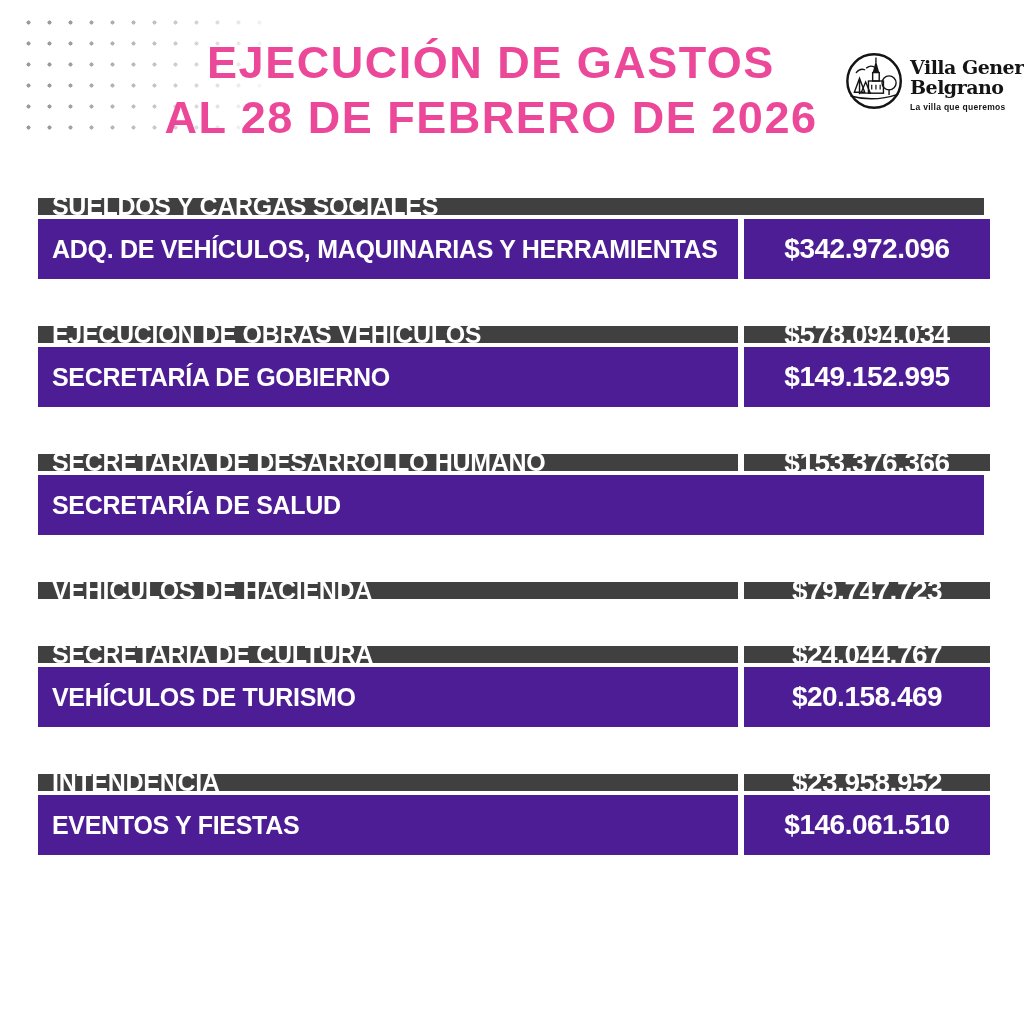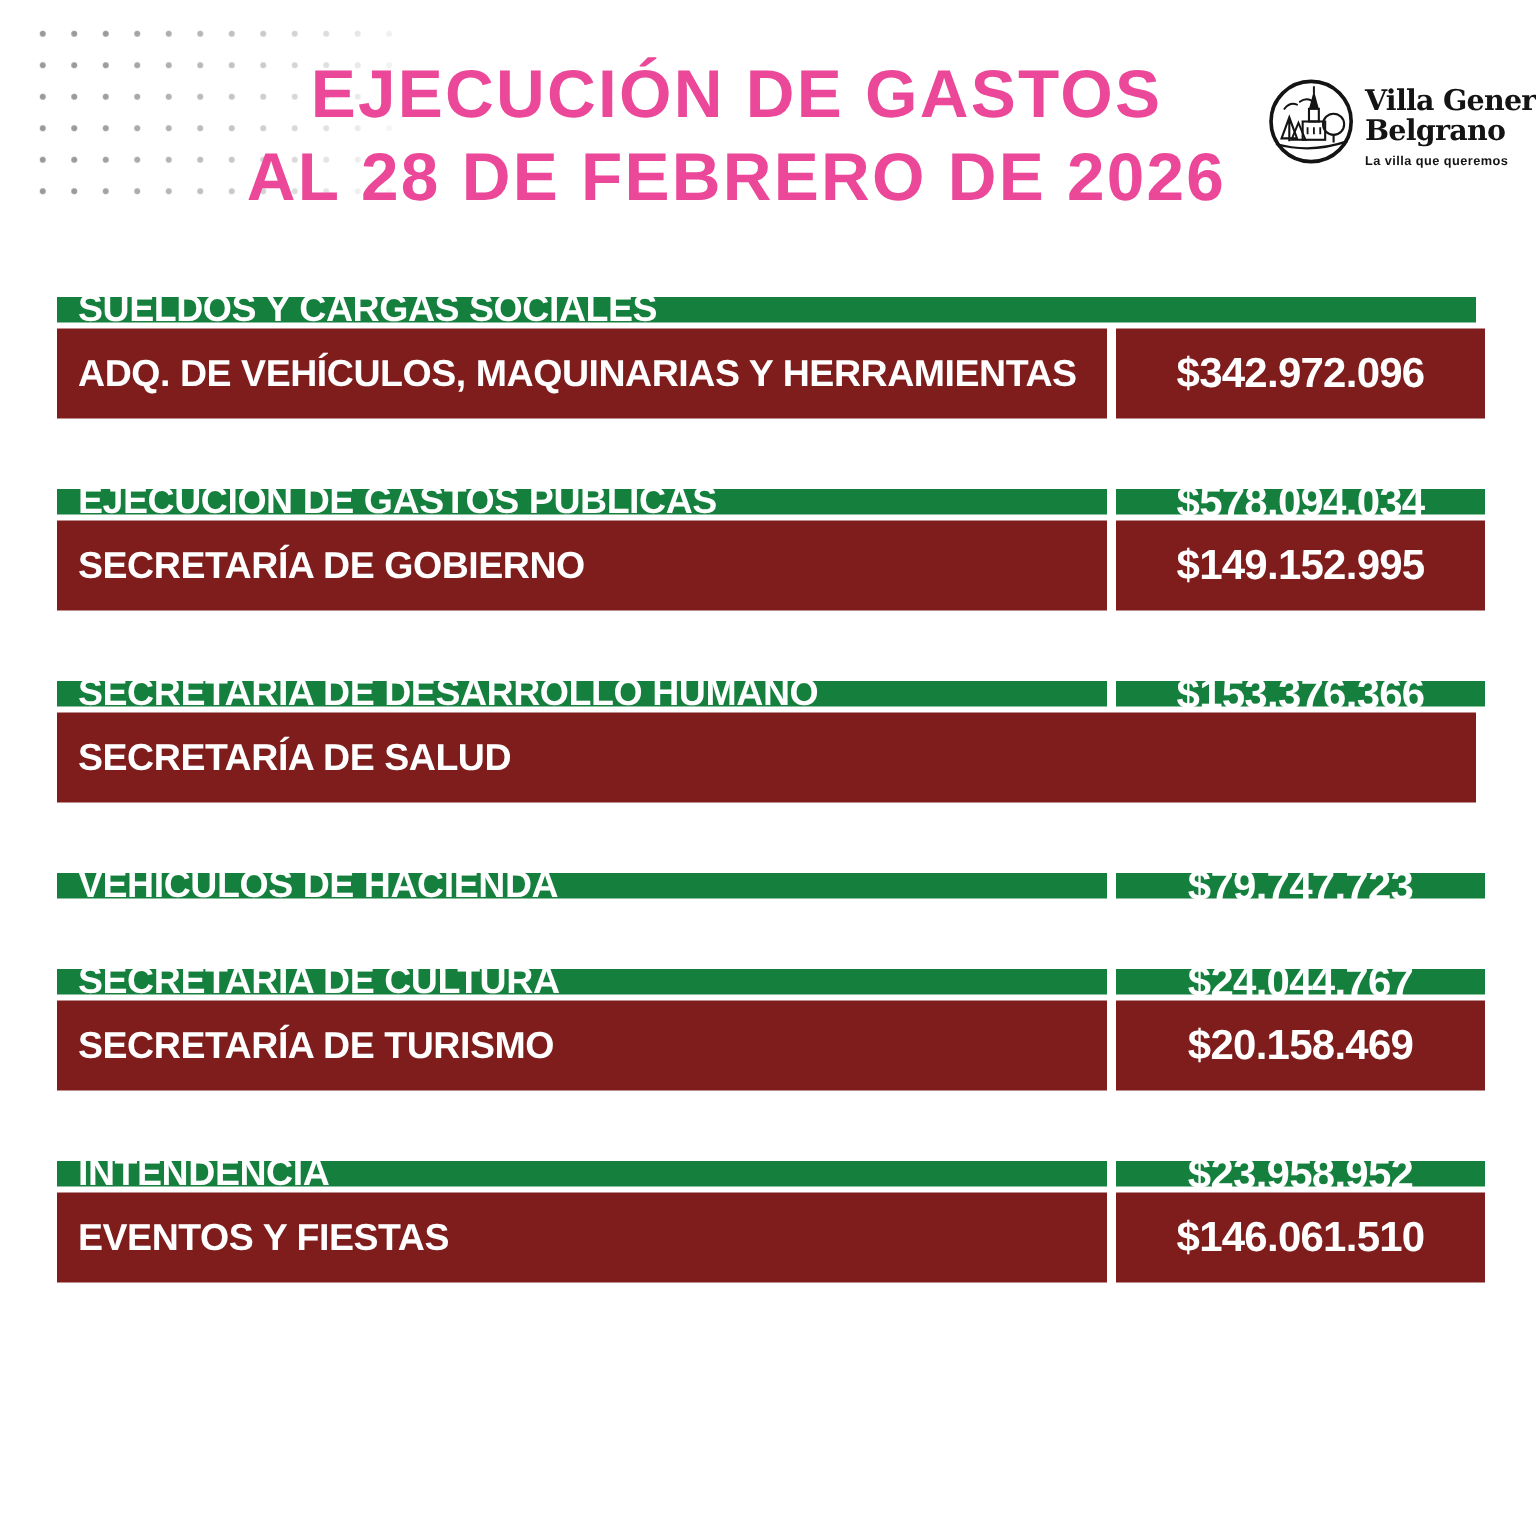--- a/index.html
+++ b/index.html
@@ -77,22 +77,22 @@
     font-size:25px;
     letter-spacing:-0.3px;
     white-space:nowrap;
   }
   .cell--amount{
     flex:0 0 246px;
     justify-content:center;
     font-size:28px;
     letter-spacing:-0.5px;
   }
-  .row--dark .cell{background:#15803d;margin-top:43px;}
-  .row--light .cell{background:#7f1d1d;}
+  .row--dark .cell{background:#404040;margin-top:43px;}
+  .row--light .cell{background:#4c1d95;}
   .row--total{height:60px;}
   .row--total .cell{background:#6d0f3f;}
   .row--total .cell--label{font-size:25px;letter-spacing:-0.8px;}
   .row--total .cell--amount{font-size:27px;}
 </style>
 </head>
 <body>
 
 <div class="dot-grid"></div>
 
@@ -126,21 +126,21 @@
 
 <div class="exp-table">
   <div class="row row--dark">
     <div class="cell cell--label">SUELDOS Y CARGAS SOCIALES</div>
   </div>
   <div class="row row--light">
     <div class="cell cell--label">ADQ. DE VEHÍCULOS, MAQUINARIAS Y HERRAMIENTAS</div>
     <div class="cell cell--amount">$342.972.096</div>
   </div>
   <div class="row row--dark">
-    <div class="cell cell--label">EJECUCIÓN DE GASTOS PÚBLICAS</div>
+    <div class="cell cell--label">EJECUCIÓN DE OBRAS VEHÍCULOS</div>
     <div class="cell cell--amount">$578.094.034</div>
   </div>
   <div class="row row--light">
     <div class="cell cell--label">SECRETARÍA DE GOBIERNO</div>
     <div class="cell cell--amount">$149.152.995</div>
   </div>
   <div class="row row--dark">
     <div class="cell cell--label">SECRETARÍA DE DESARROLLO HUMANO</div>
     <div class="cell cell--amount">$153.376.366</div>
   </div>
@@ -149,21 +149,21 @@
   </div>
   <div class="row row--dark">
     <div class="cell cell--label">VEHÍCULOS DE HACIENDA</div>
     <div class="cell cell--amount">$79.747.723</div>
   </div>
   <div class="row row--dark">
     <div class="cell cell--label">SECRETARÍA DE CULTURA</div>
     <div class="cell cell--amount">$24.044.767</div>
   </div>
   <div class="row row--light">
-    <div class="cell cell--label">SECRETARÍA DE TURISMO</div>
+    <div class="cell cell--label">VEHÍCULOS DE TURISMO</div>
     <div class="cell cell--amount">$20.158.469</div>
   </div>
   <div class="row row--dark">
     <div class="cell cell--label">INTENDENCIA</div>
     <div class="cell cell--amount">$23.958.952</div>
   </div>
   <div class="row row--light">
     <div class="cell cell--label">EVENTOS Y FIESTAS</div>
     <div class="cell cell--amount">$146.061.510</div>
   </div>

